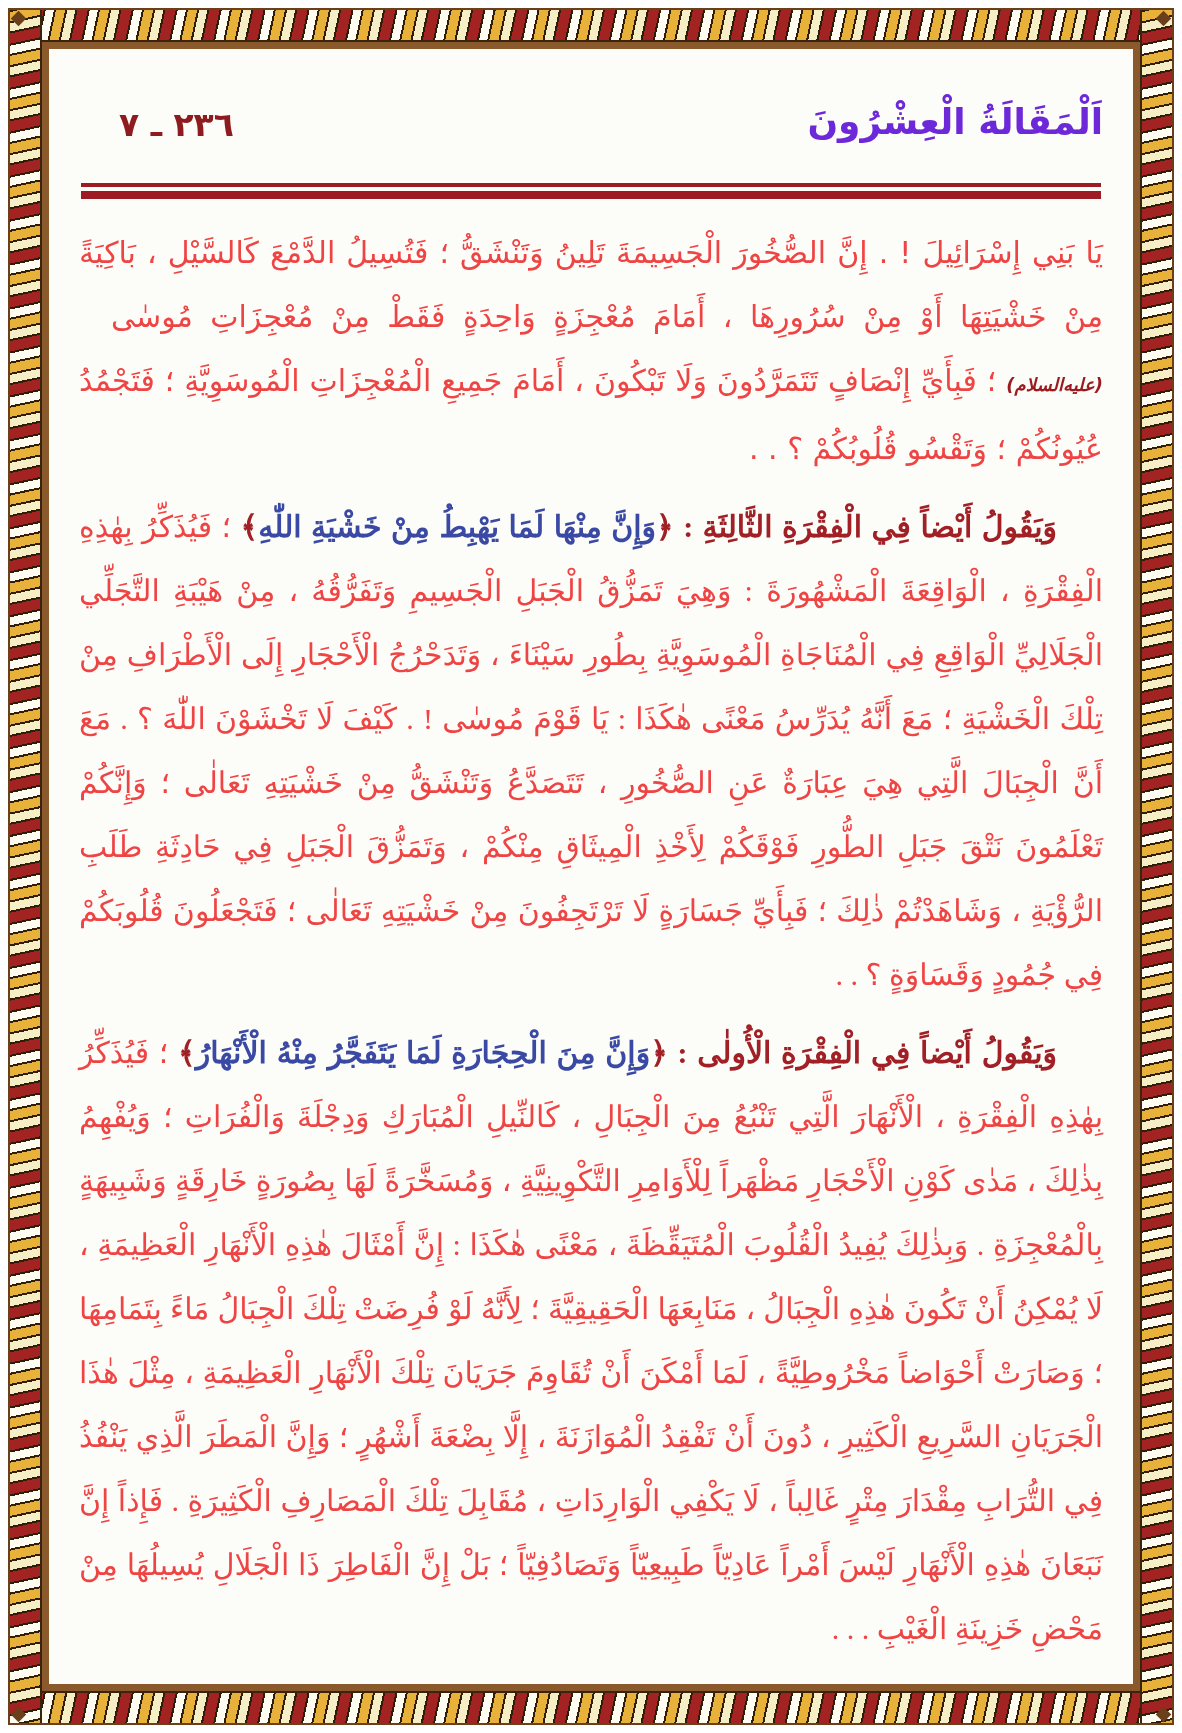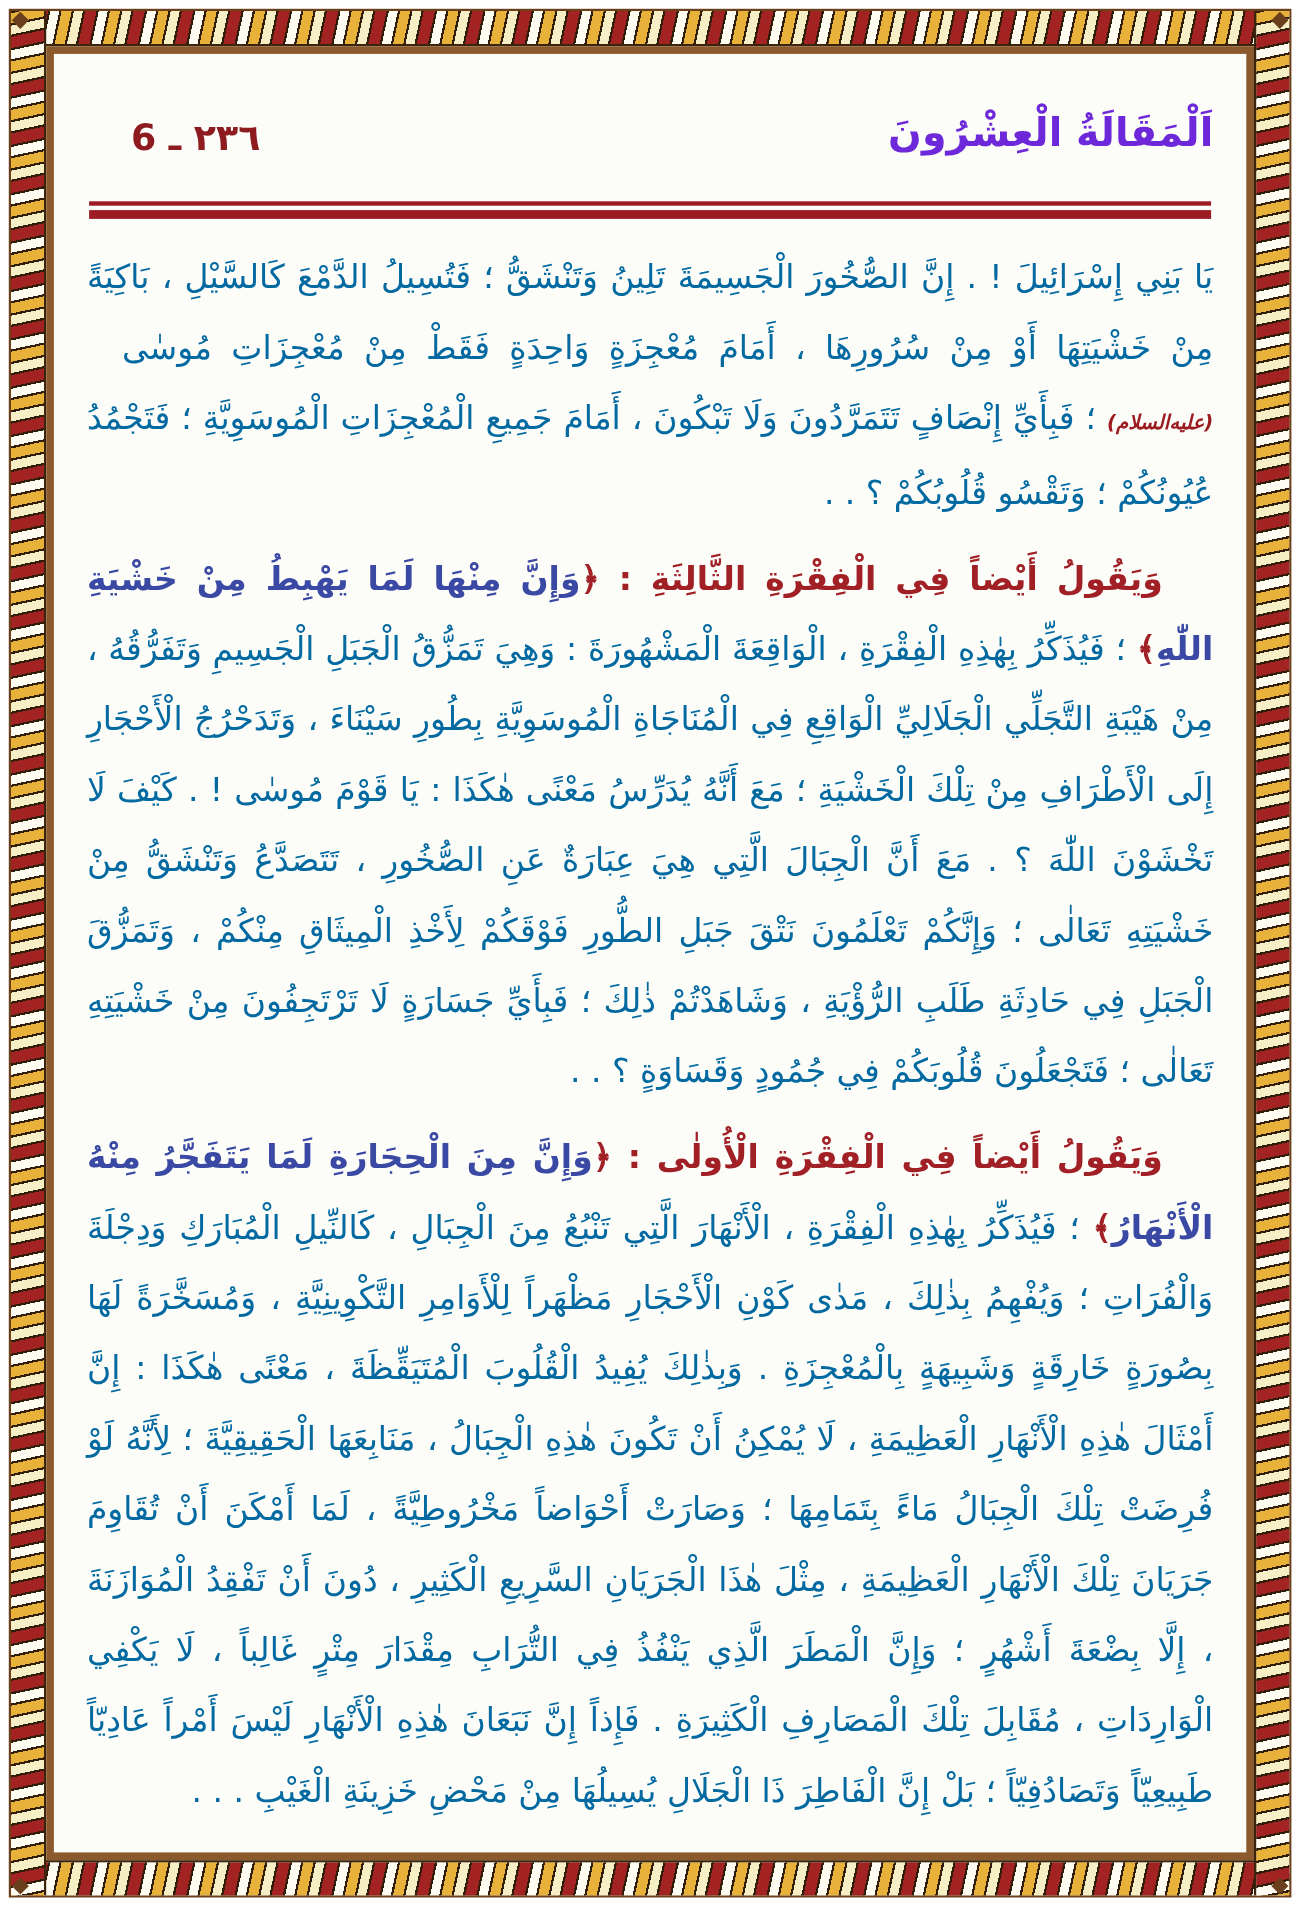--- a/index.html
+++ b/index.html
@@ -64,22 +64,22 @@
   
   .body-text{
     margin-top:22px;
     font-size:30px;
     line-height:64px;
     color:#141414;
     text-align:justify;
     text-justify:inter-word;
   }
   .body-text p{margin:0 0 14px;}
-  .body-text p.indent{text-indent:46px;}
-  .seg-black{color:#0369a1;margin-left:32px;}
+  .body-text p.indent{text-indent:46px;font-family:Liberation Serif, serif;}
+  .seg-black{color:#ef4444;margin-left:32px;}
   .seg-red{color:#a02025;font-weight:bold;}
   .seg-blue{color:#3a49a3;font-weight:bold;}
   .seg-bracket{color:#a02025;font-weight:bold;}
   .seg-pbuh{color:#9b1b1f;font-size:0.6em;font-weight:bold;font-style:italic;}
 </style>
 </head>
 <body>
 
 <div class="page">
   <div class="frame">
@@ -90,21 +90,21 @@
     <div class="knob tl"></div>
     <div class="knob tr"></div>
     <div class="knob bl"></div>
     <div class="knob br"></div>
 
     <div class="inner">
       <div class="content">
 
         <div class="header">
           <div class="page-title">اَلْمَقَالَةُ الْعِشْرُونَ</div>
-          <div class="page-number">٢٣٦ ـ 6</div>
+          <div class="page-number">٢٣٦ ـ ٧</div>
         </div>
 
         <div class="rules">
           <div class="rule-thin"></div>
           <div class="rule-gap"></div>
           <div class="rule-thick"></div>
         </div>
 
         <div class="body-text">
             <p class=""><span class="seg-black">يَا بَنِي إِسْرَائِيلَ ! . إِنَّ الصُّخُورَ الْجَسِيمَةَ تَلِينُ وَتَنْشَقُّ ؛ فَتُسِيلُ الدَّمْعَ كَالسَّيْلِ ، بَاكِيَةً مِنْ خَشْيَتِهَا أَوْ مِنْ سُرُورِهَا ، أَمَامَ مُعْجِزَةٍ وَاحِدَةٍ فَقَطْ مِنْ مُعْجِزَاتِ مُوسٰى </span><span class="seg-pbuh">(عليه‌السلام)</span><span class="seg-black"> ؛ فَبِأَيِّ إِنْصَافٍ تَتَمَرَّدُونَ وَلَا تَبْكُونَ ، أَمَامَ جَمِيعِ الْمُعْجِزَاتِ الْمُوسَوِيَّةِ ؛ فَتَجْمُدُ عُيُونُكُمْ ؛ وَتَقْسُو قُلُوبُكُمْ ؟ . .</span></p>

